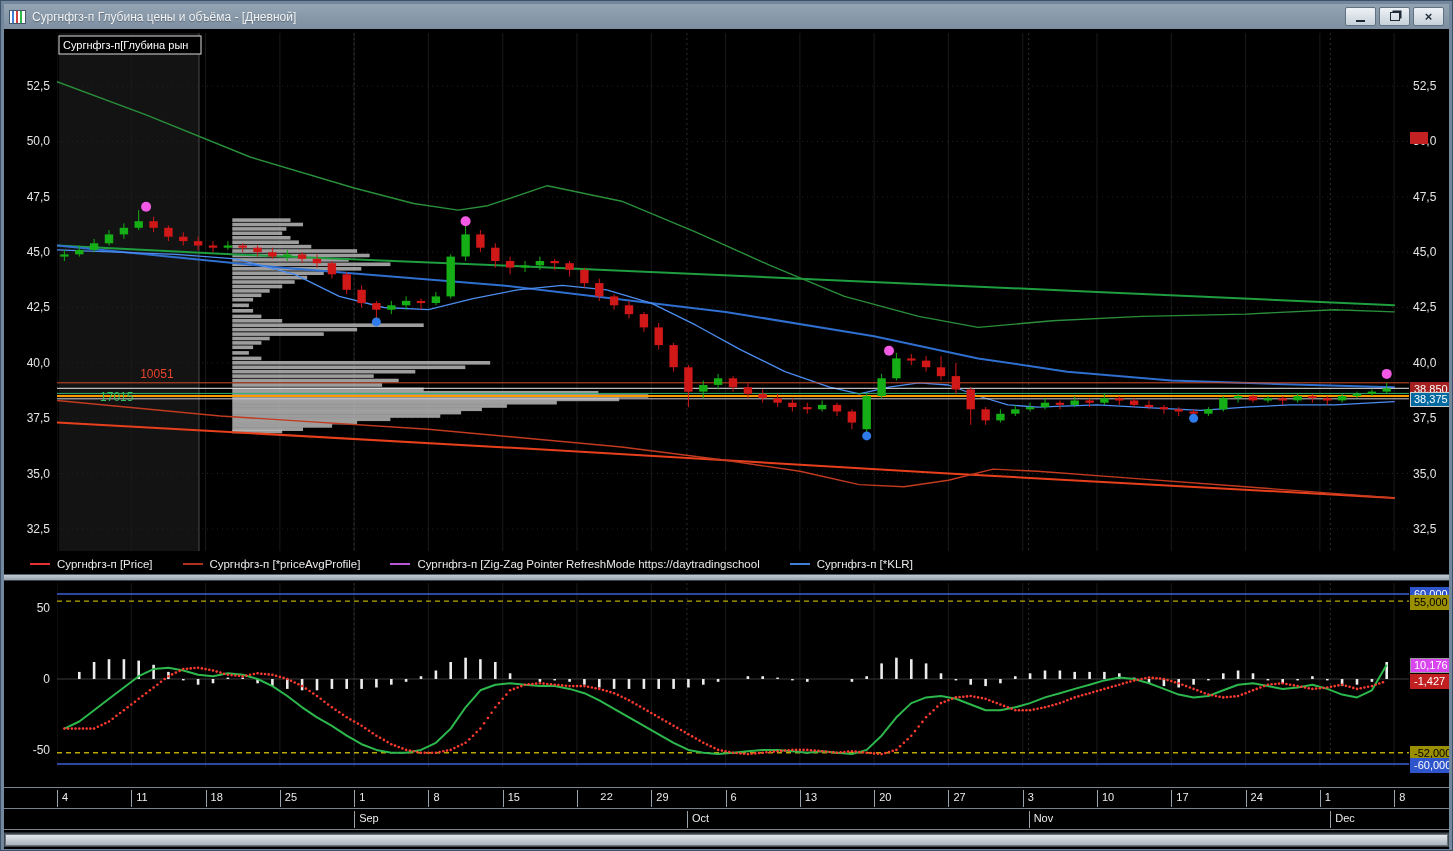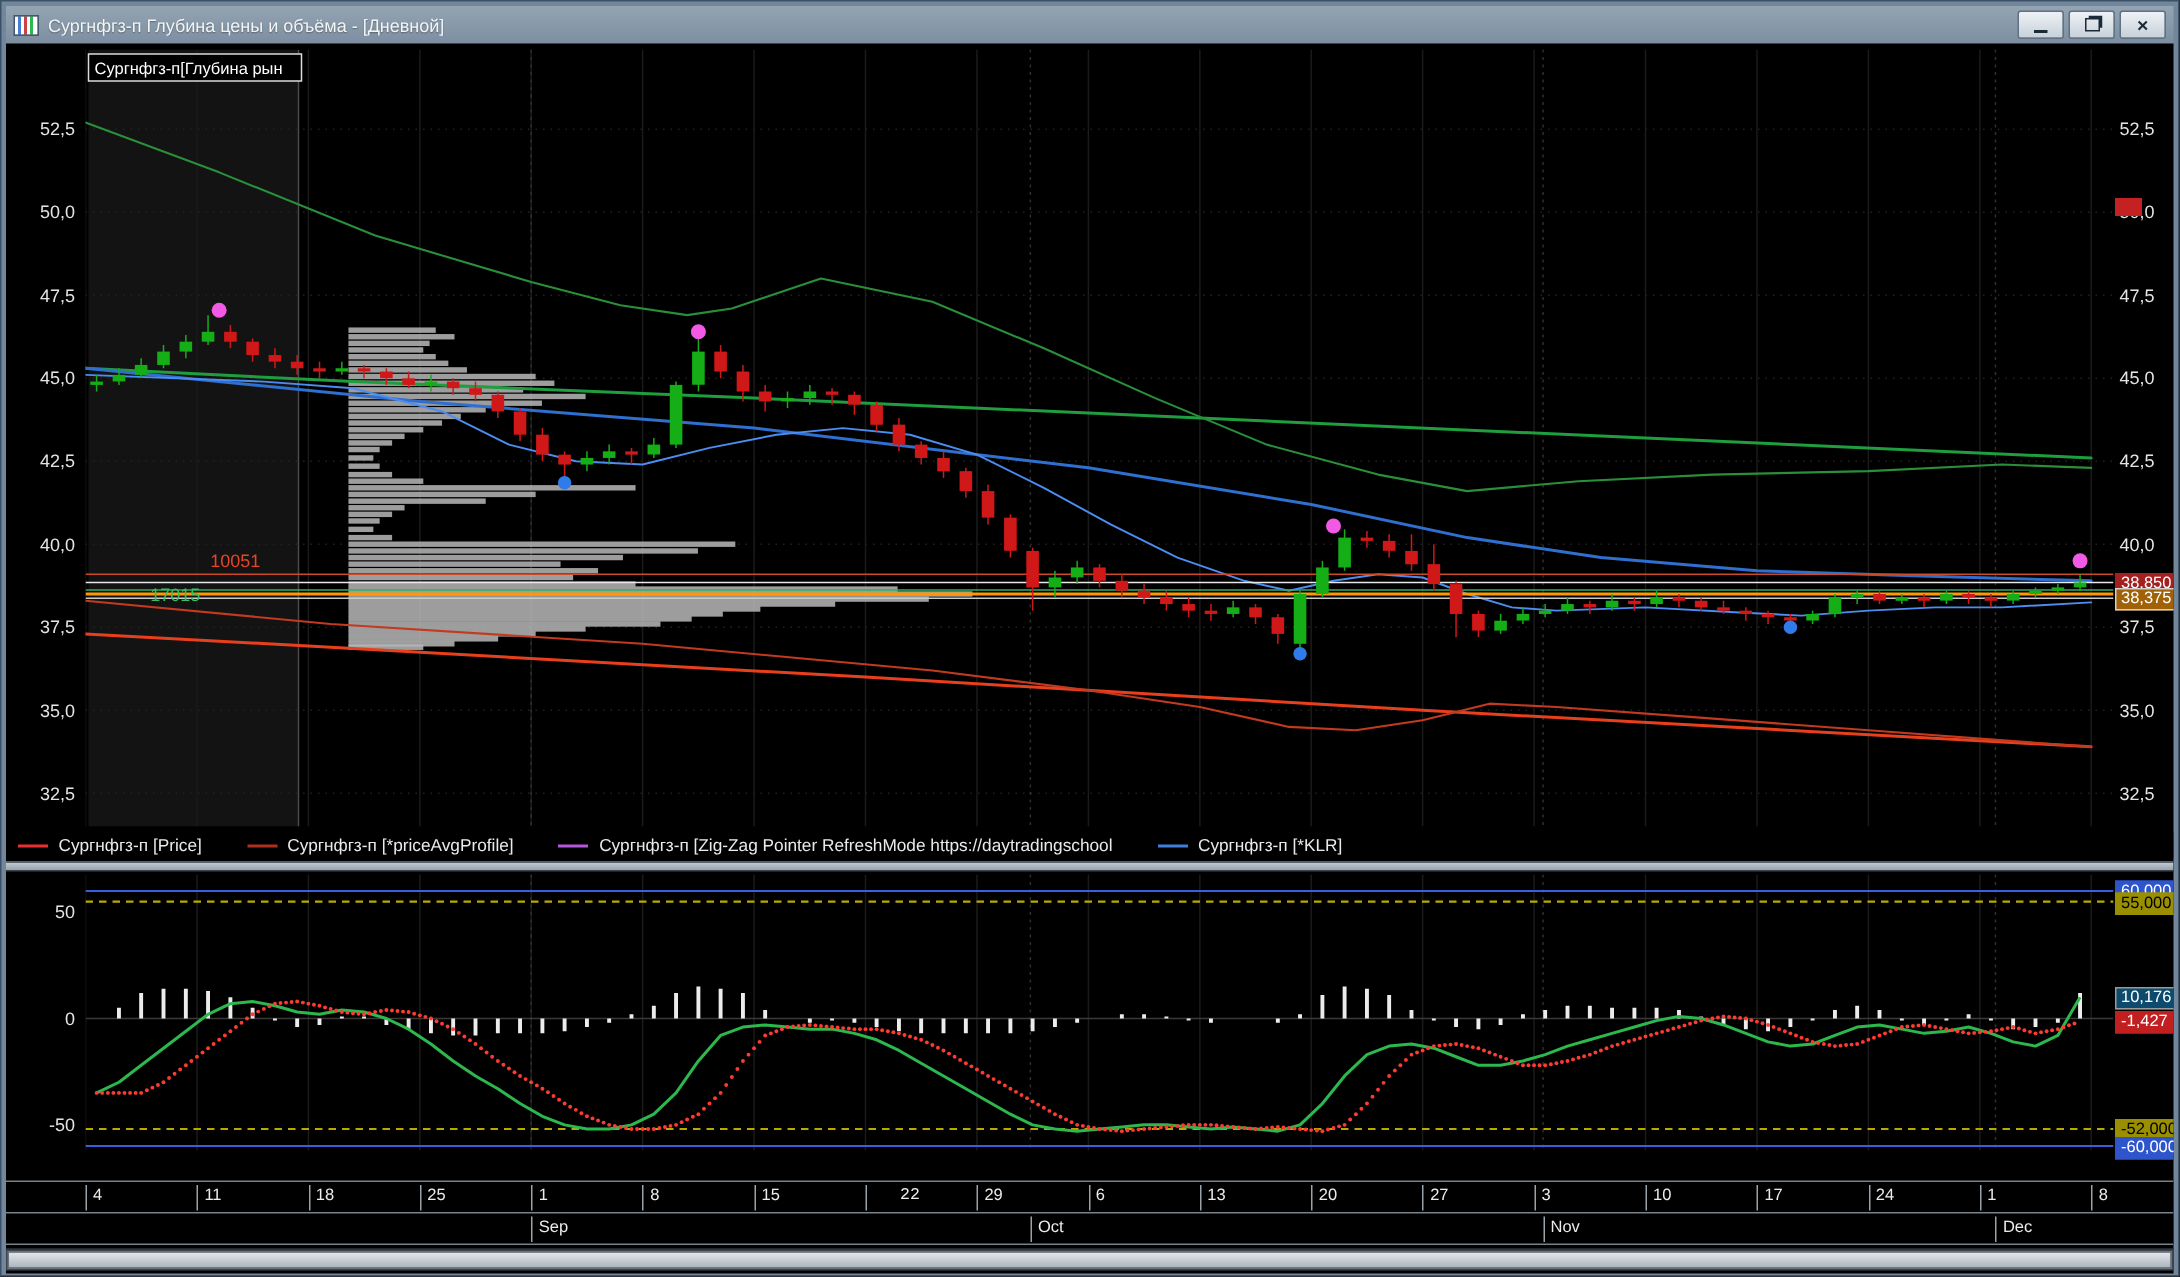--- a/index.html
+++ b/index.html
@@ -17,21 +17,21 @@
   #main-svg{position:absolute;left:53px;top:2px;background:#000;}
   .axis-col{position:absolute;top:2px;height:518px;}
   #main-axis-left{left:0;width:51px;}
   #main-axis-right{left:1405px;width:42px;}
   #wt-axis-left{left:0;width:51px;height:184px;}
   #wt-axis-right{left:1405px;width:42px;height:184px;}
   .axis-label{position:absolute;color:#e4e4e4;font-size:12px;height:12px;line-height:12px;white-space:nowrap;}
   #main-axis-left .axis-label,#wt-axis-left .axis-label{right:5px;}
   #main-axis-right .axis-label,#wt-axis-right .axis-label{left:4px;}
   .price-tag{position:absolute;left:1px;font-size:11px;padding:0 3px;height:13px;line-height:13px;white-space:nowrap;z-index:3;}
-  .legend-row{position:absolute;left:0;width:100%;height:17px;display:flex;align-items:center;padding-left:8px;gap:30px;box-sizing:border-box;background:#000;}
+  .legend-row{position:absolute;left:0;width:100%;height:17px;display:flex;align-items:center;padding-left:26px;gap:30px;box-sizing:border-box;background:#000;}
   #legend-main{top:526px;}
   #legend-wt{top:739px;}
   .legend-item{display:flex;align-items:center;gap:7px;color:#eaeaea;font-size:11.5px;white-space:nowrap;}
   .swatch{display:inline-block;width:20px;height:2px;}
   #splitter{position:absolute;top:545px;left:0;width:100%;height:7px;background:linear-gradient(#c3ccd4,#96a2ad);border-top:1px solid #55606b;border-bottom:1px solid #3c454e;box-sizing:border-box;}
   #wt-panel{position:absolute;top:552px;left:0;width:100%;height:188px;}
   #wt-svg{position:absolute;left:53px;top:2px;background:#000;}
   #time-axis{position:absolute;top:758px;left:0;width:100%;height:43px;border-top:1px solid #79828b;box-sizing:border-box;background:#000;}
   .ta-row{position:relative;height:20px;border-bottom:1px solid #79828b;overflow:hidden;box-sizing:content-box;}
   .ta-tick{position:absolute;top:2px;width:1px;height:17px;background:#9aa2aa;}
@@ -369,21 +369,21 @@
           <div class="axis-label" style="top: 47.1282px;">52,5</div>
           <div class="axis-label" style="top: 102.47px;">50,0</div>
           <div class="axis-label" style="top: 157.812px;">47,5</div>
           <div class="axis-label" style="top: 213.154px;">45,0</div>
           <div class="axis-label" style="top: 268.496px;">42,5</div>
           <div class="axis-label" style="top: 323.838px;">40,0</div>
           <div class="axis-label" style="top: 379.179px;">37,5</div>
           <div class="axis-label" style="top: 434.521px;">35,0</div>
           <div class="axis-label" style="top: 489.863px;">32,5</div>
           <div class="price-tag" style="top: 348.795px; background: rgb(164, 32, 32); color: rgb(255, 255, 255); border: 1px solid rgb(164, 32, 32);">38,850</div>
-          <div class="price-tag" style="top: 359.31px; background: #a16207; color: rgb(255, 255, 255); border: 1px solid rgb(207, 207, 207);">38,375</div>
+          <div class="price-tag" style="top: 359.31px; background: #0369a1; color: rgb(255, 255, 255); border: 1px solid rgb(207, 207, 207);">38,375</div>
           <div class="price-tag" style="top: 98.6496px; background: rgb(196, 34, 34); color: rgb(255, 255, 255); border: 1px solid rgb(196, 34, 34); width: 10px; height: 10px;"></div>
         </div>
     </div>
 
     <div id="legend-main" class="legend-row">
         <div class="legend-item">
           <span class="swatch" style="background: rgb(232, 48, 48);"></span>
           <span>Сургнфгз-п [Price]</span>
         </div>
         <div class="legend-item">
@@ -887,21 +887,21 @@
             <circle cx="1318.6" cy="101.8" r="1.3" fill="#ff3b30"></circle>
             <circle cx="1322.3" cy="100.5" r="1.3" fill="#ff3b30"></circle>
             <circle cx="1326.0" cy="99.3" r="1.3" fill="#ff3b30"></circle>
           </g>
         </svg>
       <div id="wt-axis-right" class="axis-col">
           <div class="price-tag" style="top: 4.48px; background: rgb(47, 85, 204); color: rgb(255, 255, 255); border: 1px solid rgb(47, 85, 204);">60,000</div>
           <div class="price-tag" style="top: 11.565px; background: rgb(154, 143, 0); color: rgb(0, 0, 0); border: 1px solid rgb(154, 143, 0);">55,000</div>
           <div class="price-tag" style="top: 163.184px; background: rgb(154, 143, 0); color: rgb(0, 0, 0); border: 1px solid rgb(154, 143, 0);">-52,000</div>
           <div class="price-tag" style="top: 174.52px; background: rgb(47, 85, 204); color: rgb(255, 255, 255); border: 1px solid rgb(47, 85, 204);">-60,000</div>
-          <div class="price-tag" style="top: 75.0466px; background: #0c4a6e; color: rgb(255, 255, 255); border: 1px solid rgb(154, 154, 154);">10,176</div>
+          <div class="price-tag" style="top: 75.0466px; background: #d946ef; color: rgb(255, 255, 255); border: 1px solid rgb(154, 154, 154);">10,176</div>
           <div class="price-tag" style="top: 91.4838px; background: rgb(194, 32, 32); color: rgb(255, 255, 255); border: 1px solid rgb(194, 32, 32);">-1,427</div>
         </div>
     </div>
 
 
     <div id="time-axis">
       <div id="time-axis-days" class="ta-row">
           <div class="ta-tick" style="left: 53px;"></div>
           <div class="ta-label" style="left: 58px;">4</div>
           <div class="ta-tick" style="left: 127.286px;"></div>

